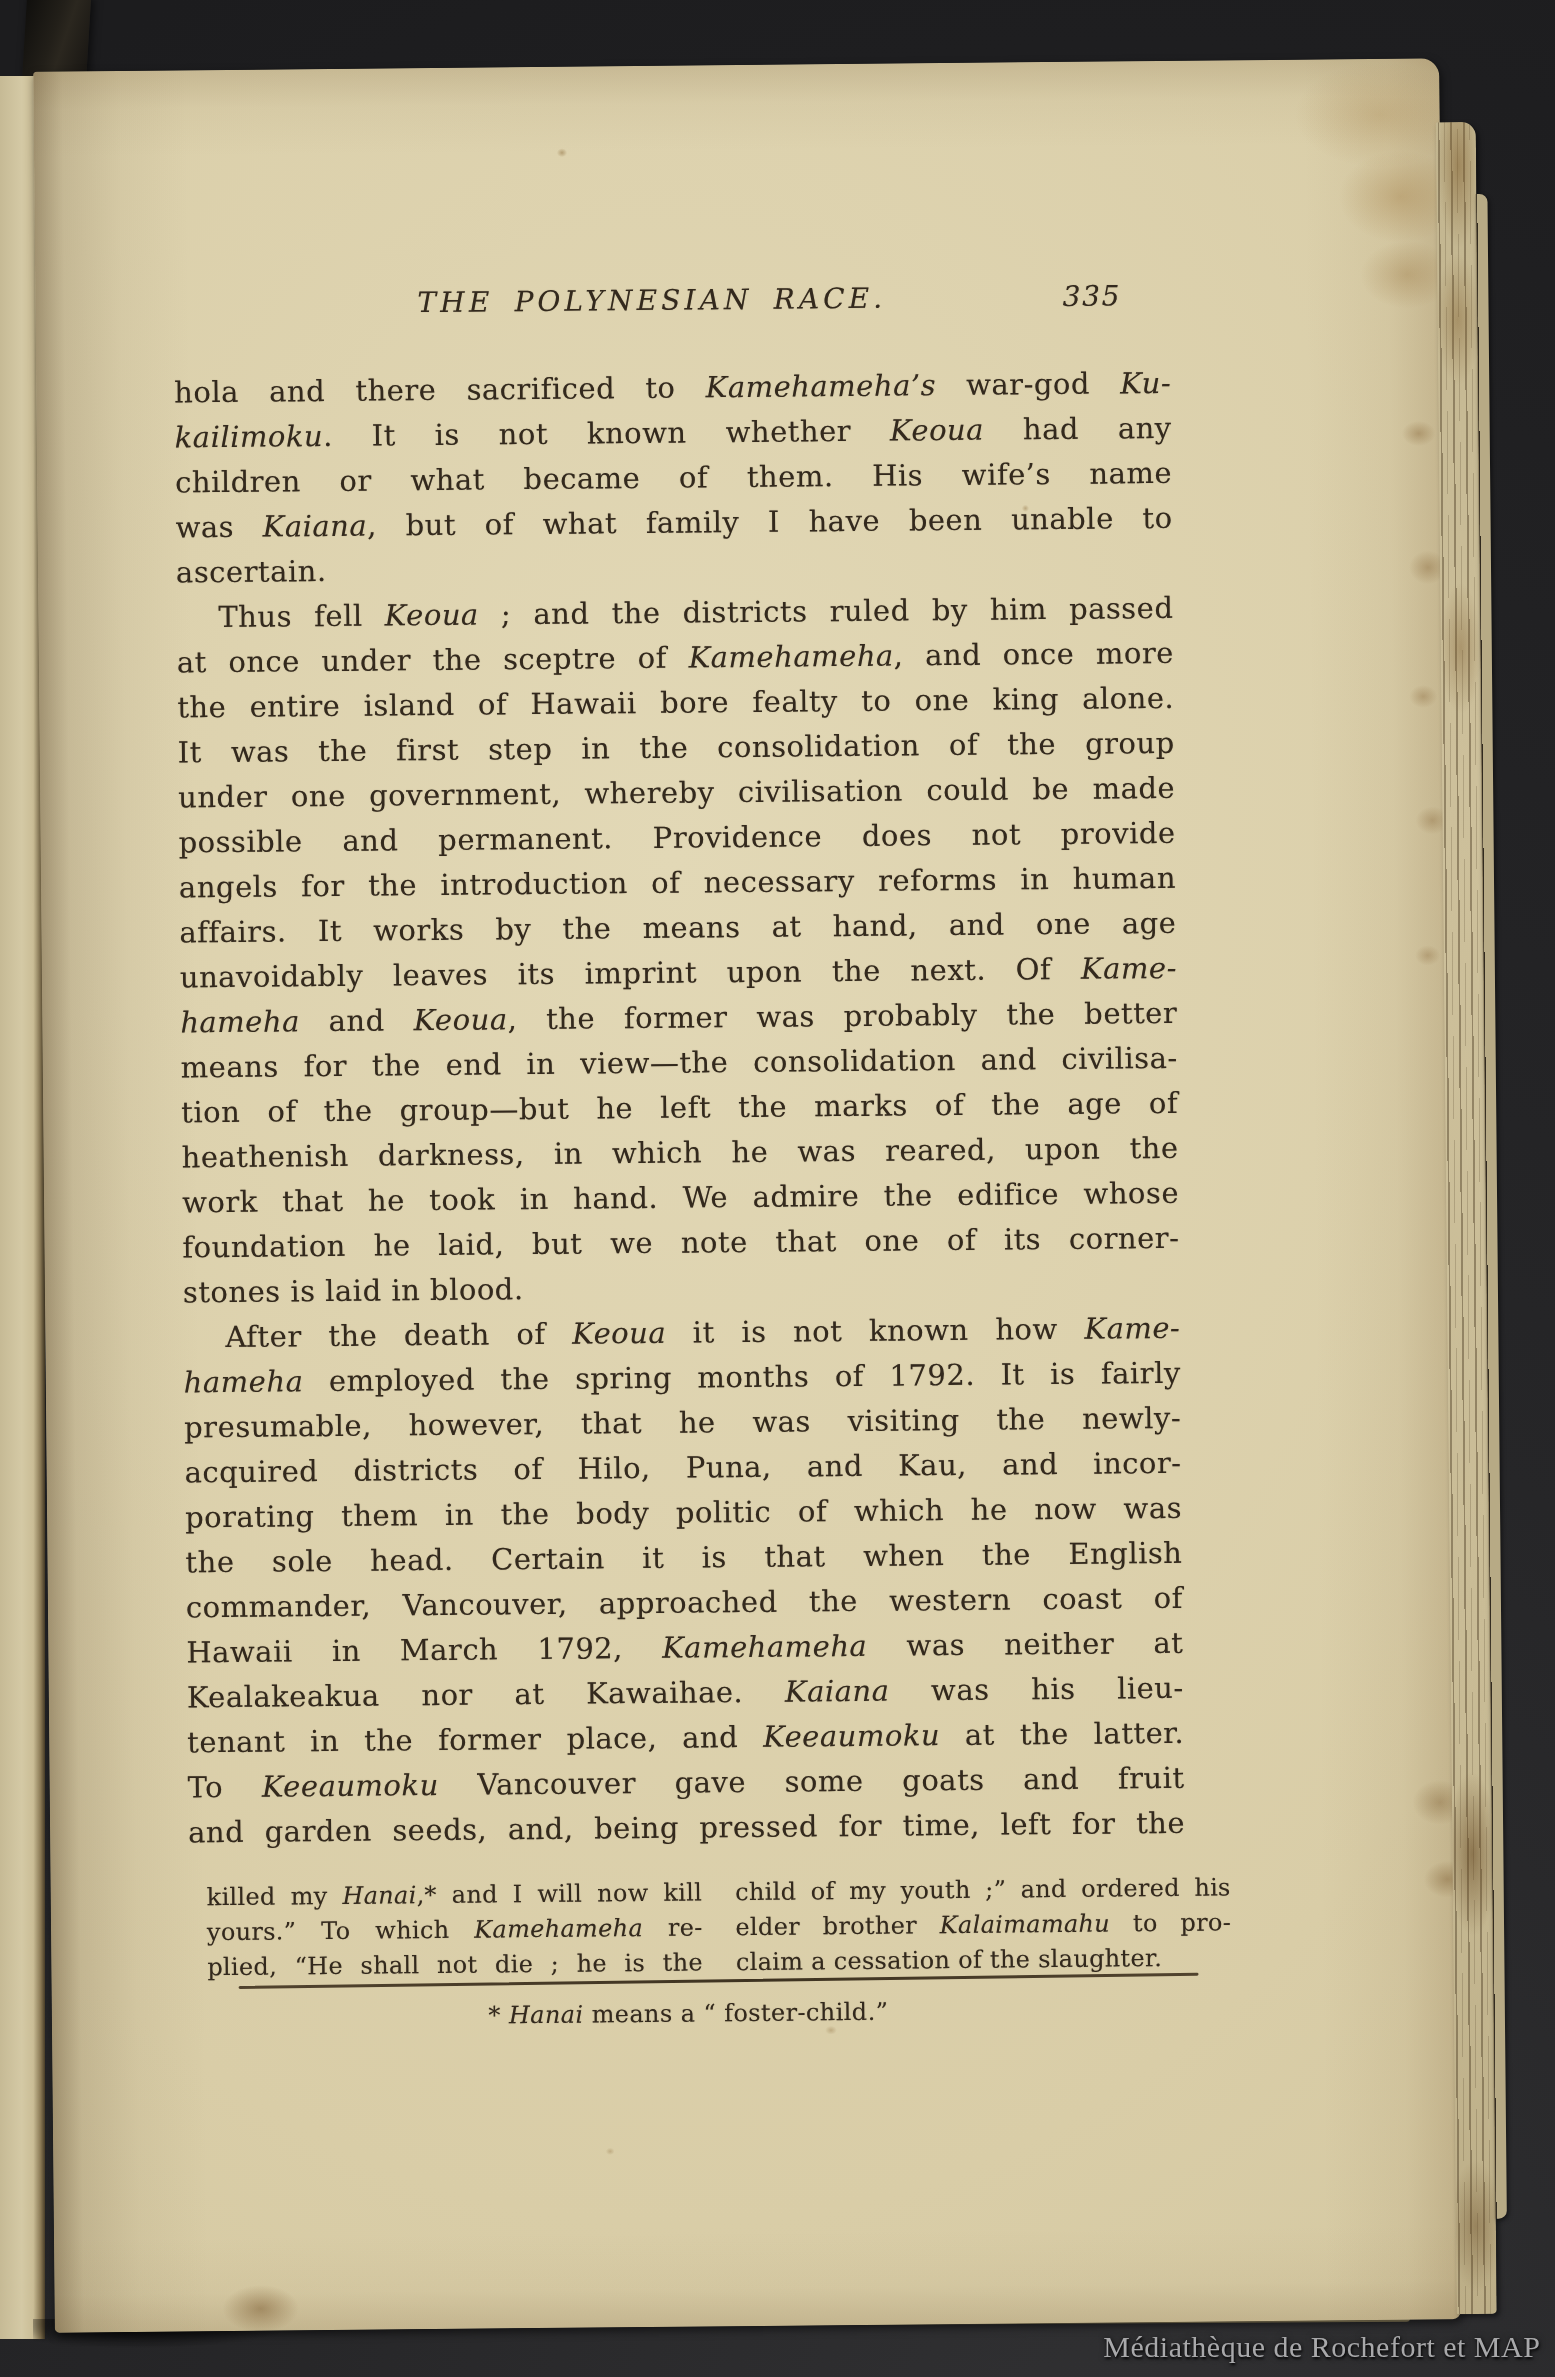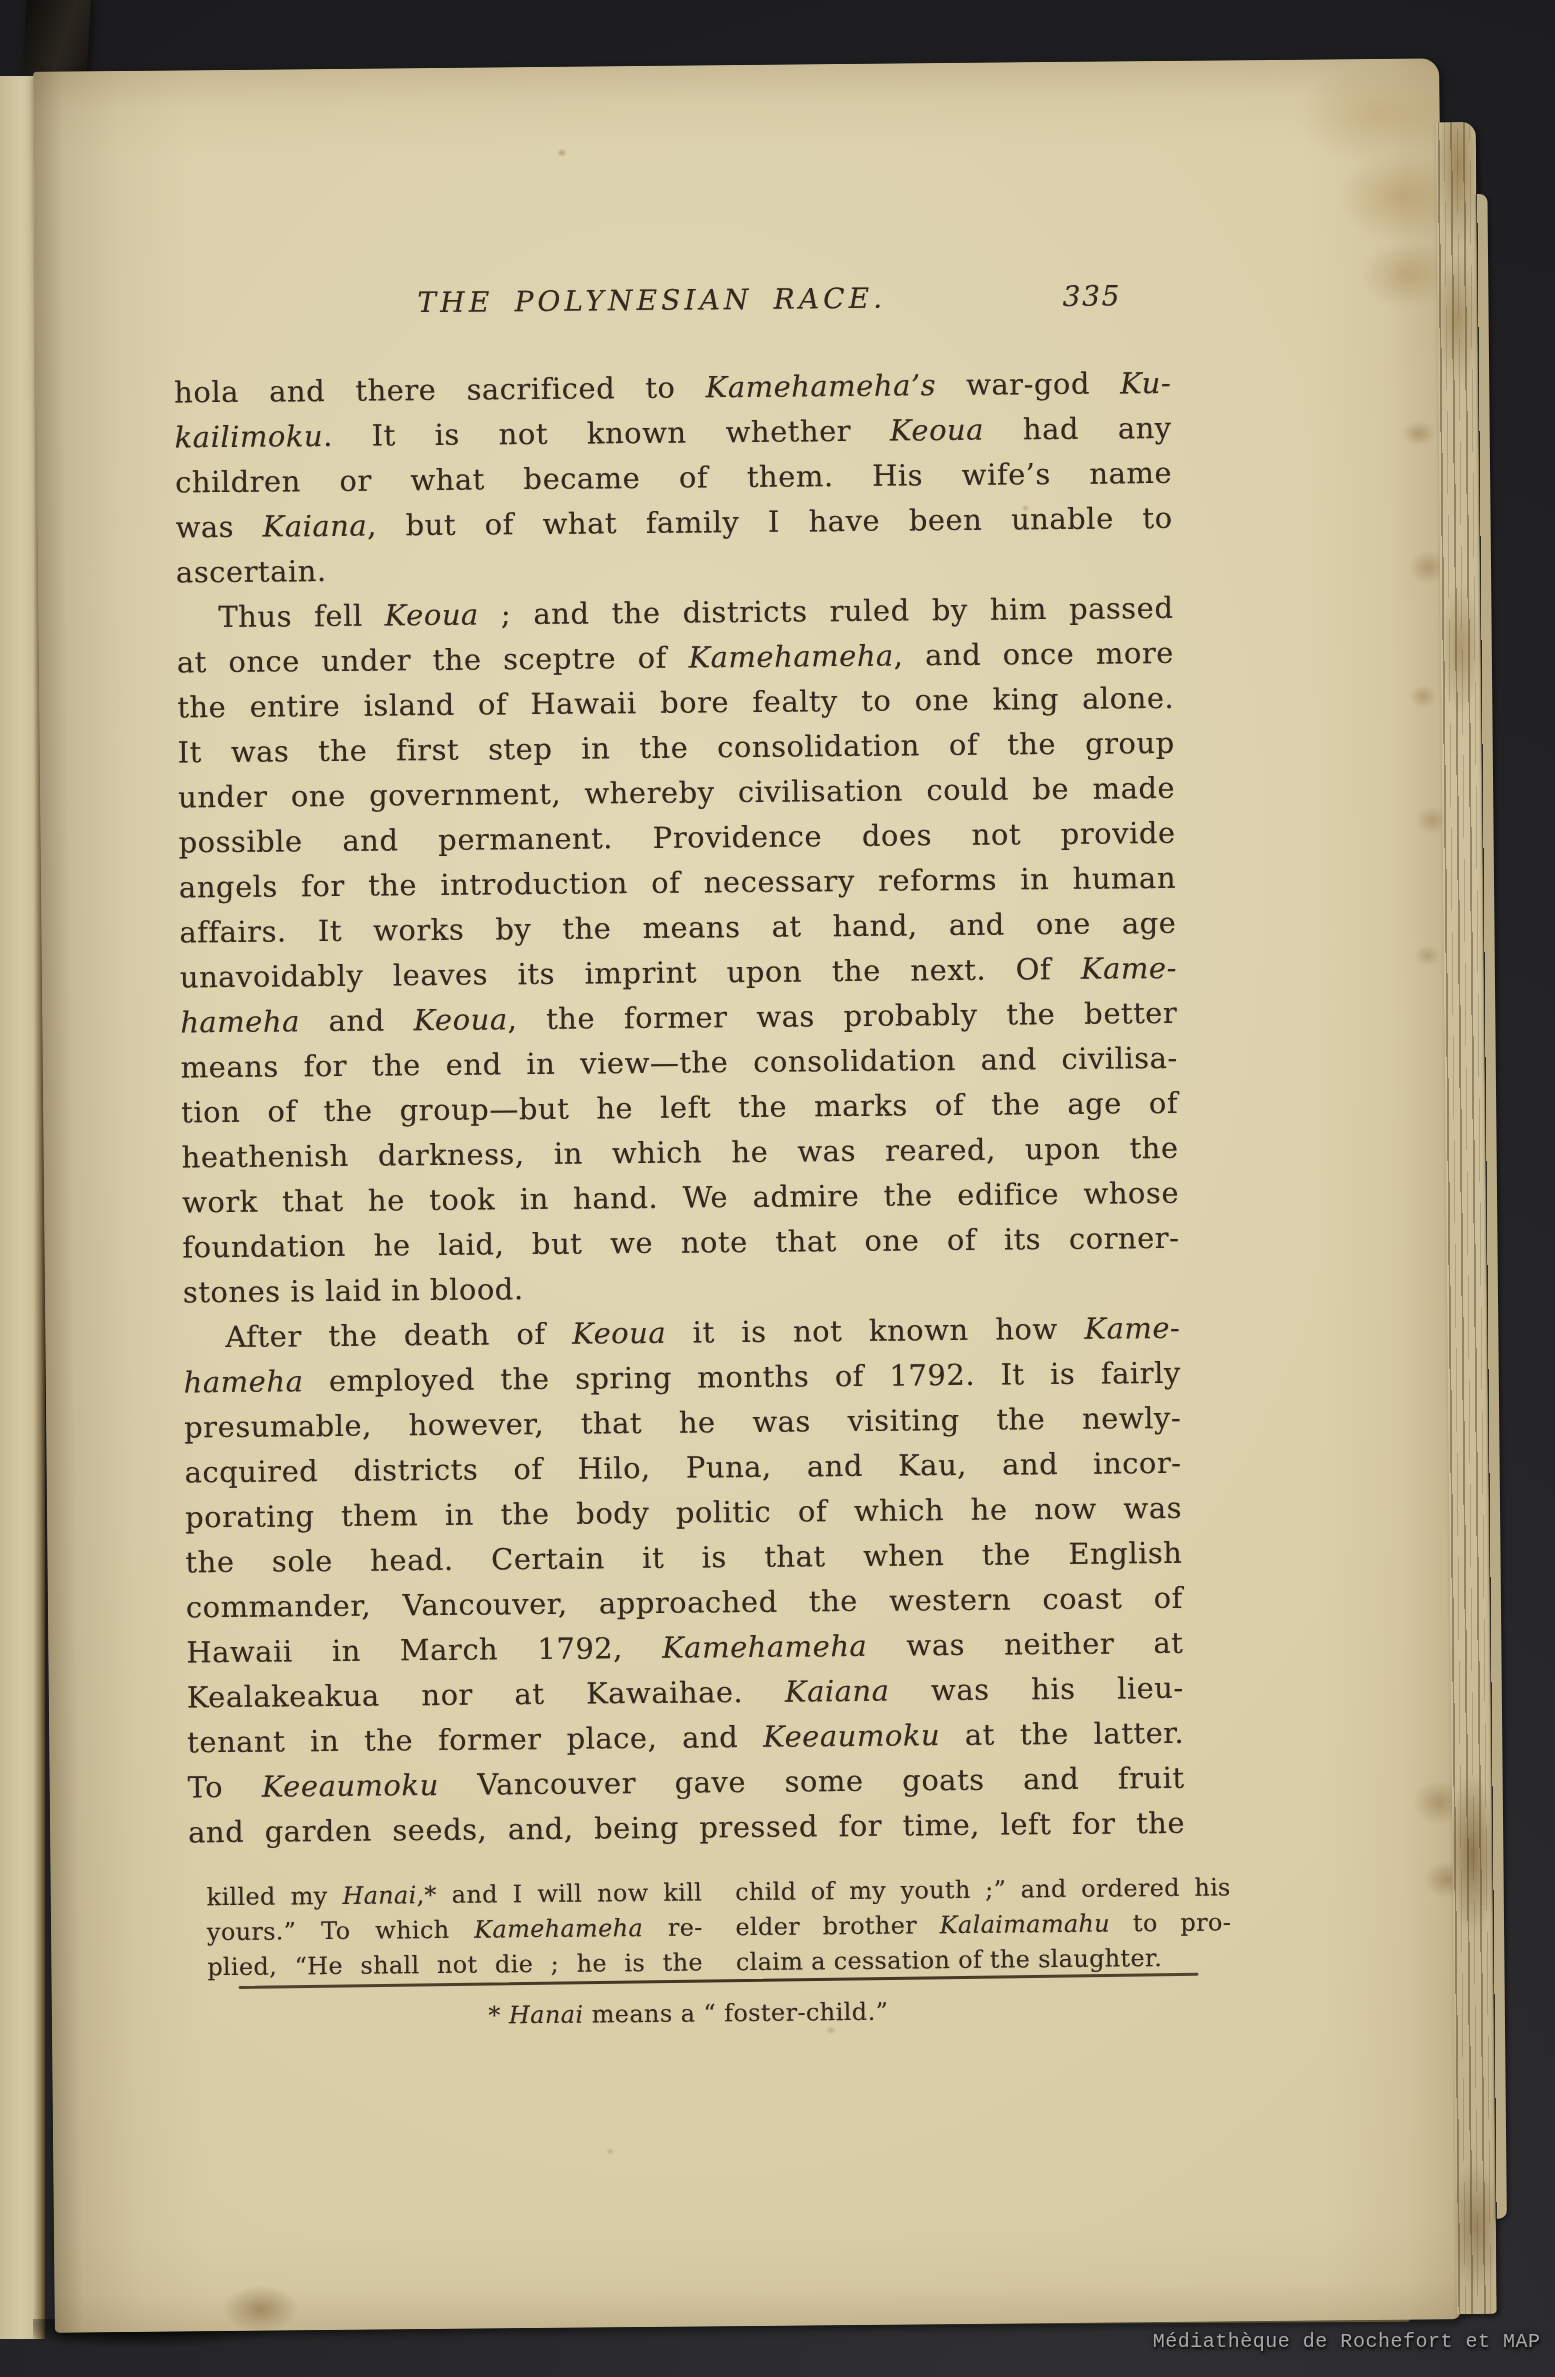--- a/index.html
+++ b/index.html
@@ -108,22 +108,22 @@
     background:linear-gradient(90deg,#51432e, #3e3321 55%, #51432e);
     transform:rotate(-.25deg);border-radius:1.8px;
   }
   .fn-bottom{position:absolute;left:138px;top:1930px;width:997px;}
   .fn-bottom .line{
     height:36px;line-height:36px;font-size:24px;letter-spacing:0.4px;
     text-align:center;text-align-last:center;
   }
   .watermark{
     position:absolute;right:14.6px;top:2330px;z-index:5;
-    font-family:Liberation Mono, monospace;
-    font-size:20px;letter-spacing:0.5px;color:#a8a8aa;
+    font-family:Liberation Serif, serif;
+    font-size:30px;letter-spacing:0.5px;color:#a8a8aa;
     text-shadow:0.9px 1.8px 2.7px rgba(0,0,0,.9),0 0 6.4px rgba(0,0,0,.5);
   }
 </style>
 </head>
 <body>
 
 <div class="stage">
 
   <div class="ribbon"></div>
   <div class="opposite-page"></div>

